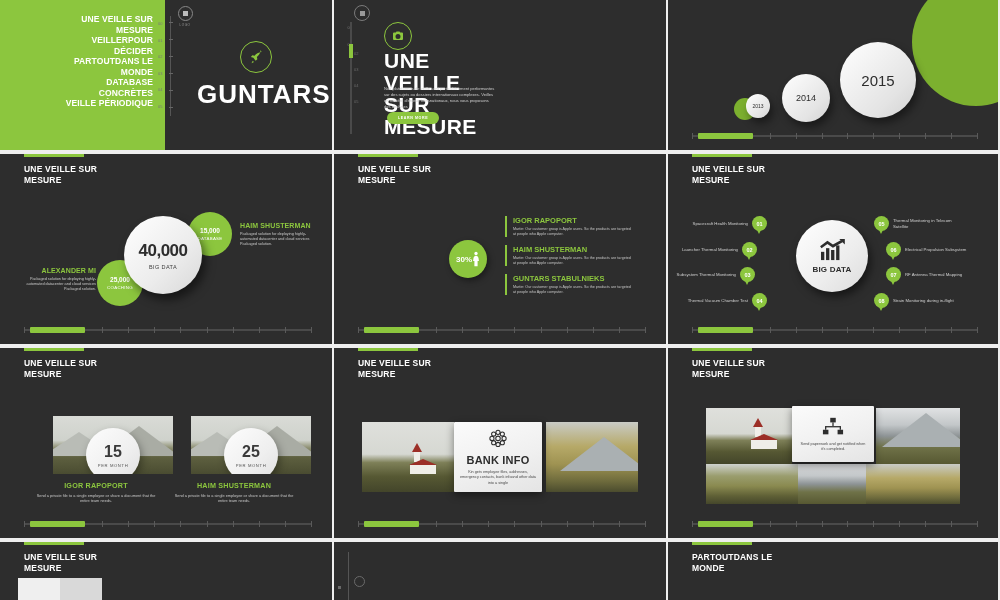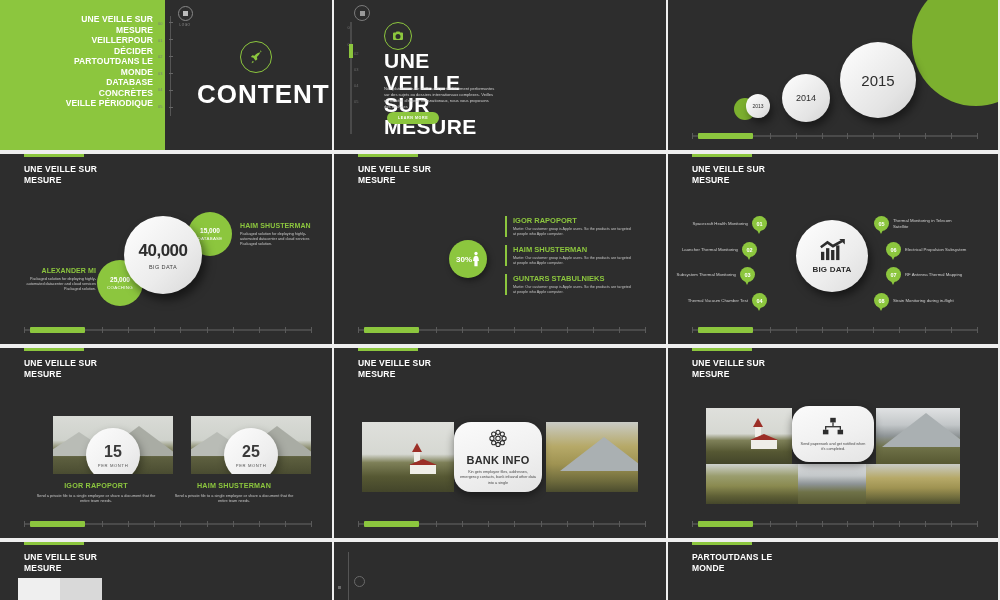--- a/index.html
+++ b/index.html
@@ -120,21 +120,21 @@
   .p-mtn{background:linear-gradient(180deg,#e0e2e3 0%,#c3c7c9 30%,#8e9496 50%,#6f7248 70%,#575832 100%);}
   .p-field{background:linear-gradient(180deg,#cfd2cf 0%,#9a9d6e 30%,#8a8a50 55%,#5f6036 80%,#45472b 100%);}
   .p-gold{background:linear-gradient(180deg,#c9cbc6 0%,#b6a968 35%,#9f9352 60%,#6d6a3c 85%,#4b4c2e 100%);}
   .church{position:absolute;left:52%;bottom:26%;}
   .church .b{position:absolute;width:26px;height:9px;background:#efeee8;left:0;bottom:0;}
   .church .r{position:absolute;left:-1px;bottom:9px;width:0;height:0;border-left:14px solid transparent;border-right:14px solid transparent;border-bottom:6px solid #9c2f27;}
   .church .t{position:absolute;left:4px;bottom:12px;width:6px;height:10px;background:#f0efe9;}
   .church .ts{position:absolute;left:2px;bottom:22px;width:0;height:0;border-left:5px solid transparent;border-right:5px solid transparent;border-bottom:9px solid #9c2f27;}
   .peak{position:absolute;bottom:30%;width:0;height:0;border-left:44px solid transparent;border-right:44px solid transparent;border-bottom:34px solid #aab0b2;}
   .infocard{position:absolute;background:linear-gradient(160deg,#fbfbfb 0%,#f0f0f0 55%,#e4e4e4 100%);
-    border-radius:17px;box-shadow:0 3px 9px rgba(0,0,0,.45);display:flex;flex-direction:column;
+    border-radius:1px;box-shadow:0 3px 9px rgba(0,0,0,.45);display:flex;flex-direction:column;
     align-items:center;justify-content:center;padding:6px;box-sizing:border-box;}
   .infocard svg{width:22px;height:22px;}
   .infocard .ttl{font-size:11px;font-weight:bold;color:#2d2d2d;margin-top:5px;letter-spacing:.2px;}
   .infocard .dsc{font-size:3.8px;color:#4a4a4a;text-align:center;line-height:5.4px;margin-top:4px;}
 
   
   .r4 .mini{position:absolute;left:18px;top:36px;display:flex;}
   .r4 .mini b{display:block;width:42px;height:34px;background:#efefef;}
   .r4 .mini b.dk{background:#d9d9d9;}
   .r4 .rail{position:absolute;left:14px;top:10px;width:1px;height:60px;background:#555;}
@@ -180,21 +180,21 @@
           <span></span>
         </div>
       <div class="lbl">LOGO</div>
     </div>
     <div class="s1-right">
       <div class="s1-badge">
         <svg viewBox="0 0 24 24" fill="#8cc63e">
             <path d="M20 3c-5 .4-8.6 2.6-11 6l-3.6-.8L3 11l4 1.4L10.6 17l2.8-2.4-.8-3.6c3.4-2.4 5.6-6 6-11zM6 17l-2 4 4-2-2-2z"></path>
           </svg>
       </div>
-      <div class="s1-content">CONTENT</div>
+      <div class="s1-content">GUNTARS</div>
     </div>
   </div>
 
   <div class="slide">
     <div class="s2-logo">
         <span></span>
       </div>
     <div class="s2-nums">
       <div class="nm">00</div>
       <div class="nm">01</div>

